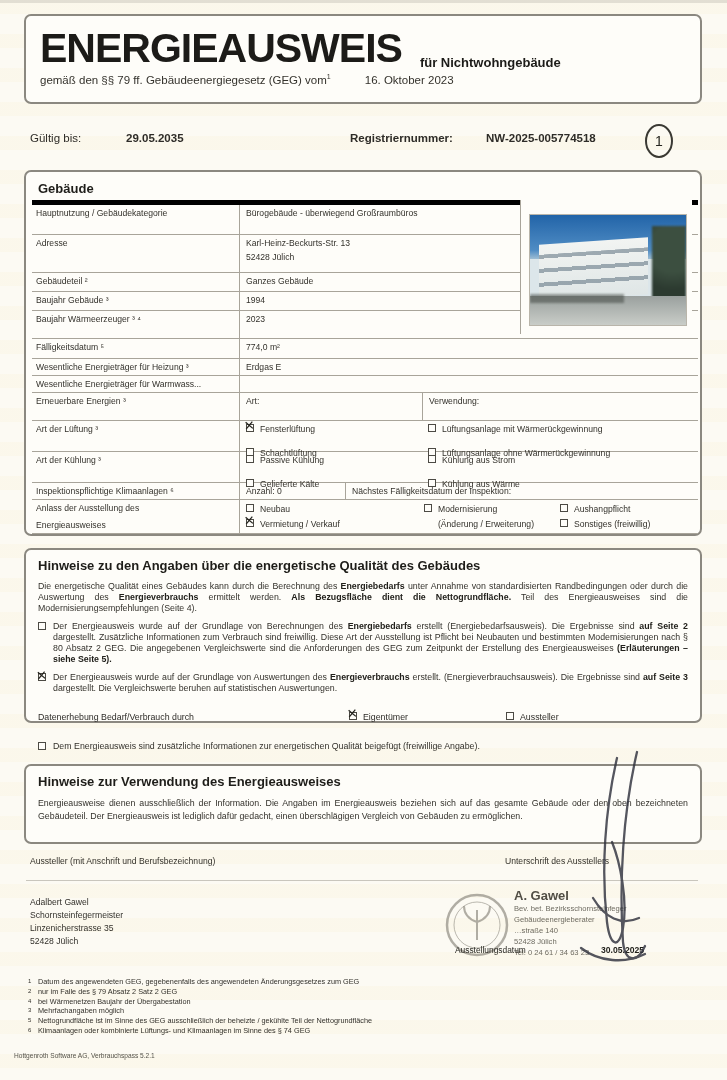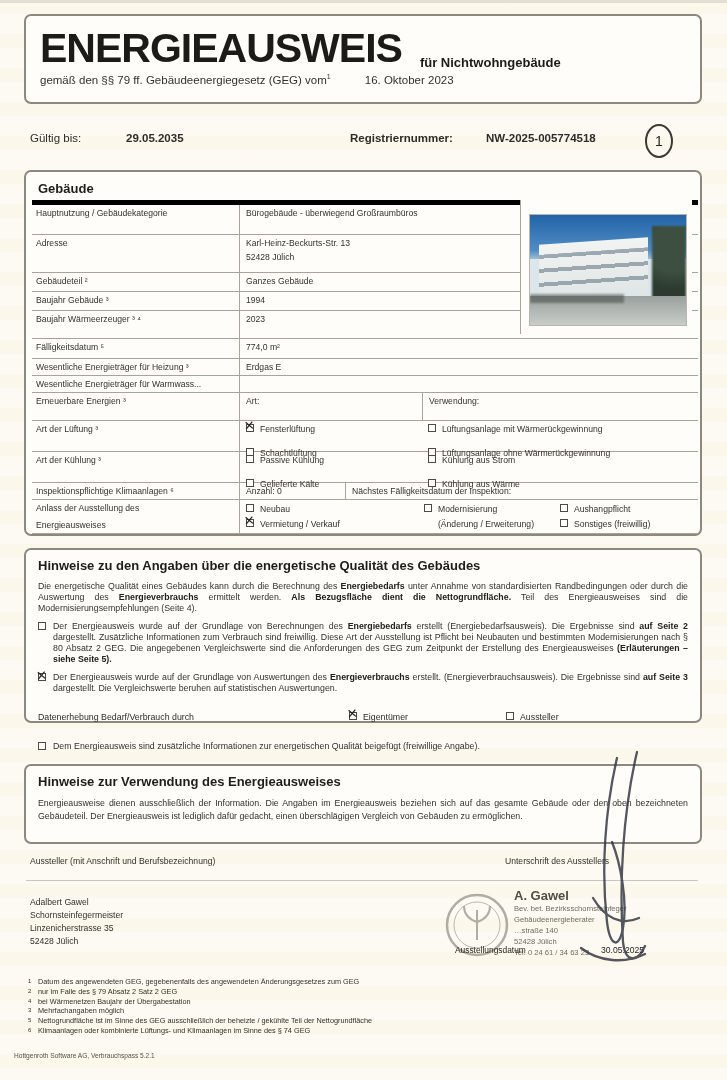--- a/index.html
+++ b/index.html
@@ -79,21 +79,21 @@
   
   .issuer { position:absolute; left:0; top:848px; width:727px; z-index:1; font-size:8.6px; color:#33312b; }
   .i-left-label { position:absolute; left:30px; top:8px; }
   .i-right-label { position:absolute; left:505px; top:8px; }
   .i-hr { position:absolute; left:26px; top:32px; width:672px; height:1px; background:rgba(150,146,136,.5); }
   .i-block { position:absolute; left:30px; top:48px; line-height:13px; }
   .stamp { position:absolute; left:444px; top:44px; opacity:.85; z-index:2; }
   .stamp-text { position:absolute; left:514px; top:42px; color:#6e6b61; line-height:11px; font-size:7.6px; z-index:2; }
   .stamp-name { font-size:13px; font-weight:bold; color:#514e45; margin-bottom:2px; }
   .i-date-label { position:absolute; left:455px; top:97px; color:#26251f; font-size:8.4px; z-index:3; }
-  .i-date-value { position:absolute; left:601px; top:97px; color:#1f1e19; font-size:8.6px; font-weight:normal; z-index:3; }
+  .i-date-value { position:absolute; left:601px; top:97px; color:#1f1e19; font-size:8.6px; font-weight:bold; z-index:3; }
 
   .signature { position:absolute; left:565px; top:750px; z-index:6; }
 
   
   .footnotes { position:absolute; left:28px; top:977px; width:600px; font-size:7.3px; line-height:9.8px; color:#33312b; z-index:1; }
   .fn { display:flex; gap:5px; }
   .fn sup { font-size:6px; line-height:9px; width:5px; flex:0 0 auto; }
   .software { position:absolute; left:14px; top:1052px; font-size:6.6px; color:#55534b; z-index:1; }
 </style>
 </head>

